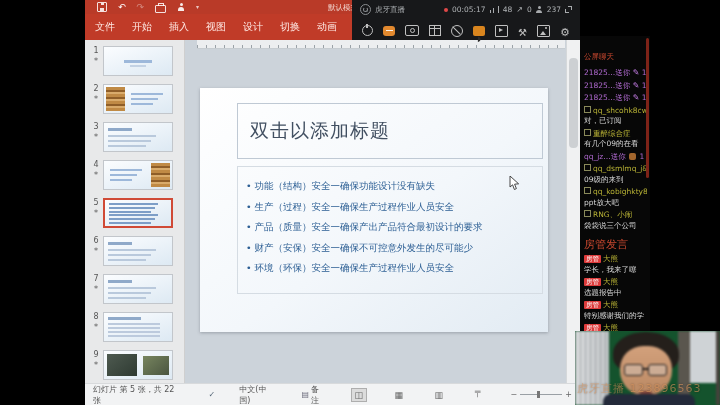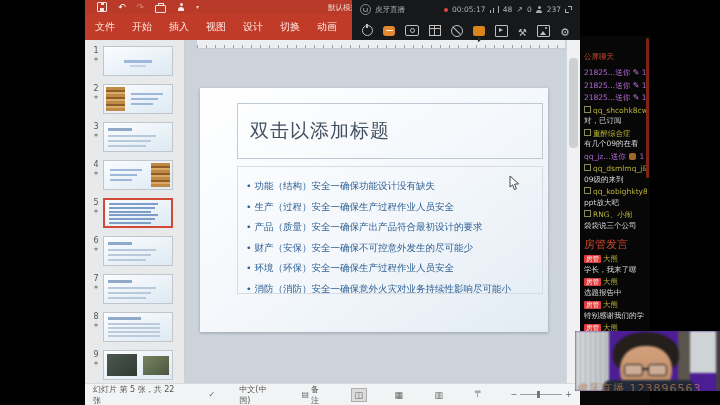--- a/index.html
+++ b/index.html
@@ -124,21 +124,21 @@
   .c-name{color:#b9b335;}
   .c-msg{color:#d8d8d8;}
   .chat-sec{color:#c7472e;font-size:11px;margin:6px 0 2px;}
   .mbadge{display:inline-block;width:5px;height:5px;border:1px solid #8a8a5a;margin-right:2px;}
   .rbadge{display:inline-block;background:#dd3b3b;color:#fff;font-size:6.5px;line-height:8px;padding:0 2px;border-radius:1px;margin-right:2px;}
   .pen{color:#c07ae0;font-size:8px;}
   .bear{display:inline-block;width:7px;height:7px;background:#a2662d;border-radius:2px;margin:0 1px;vertical-align:-1px;}
   .chat-scrollbar{position:absolute;right:1px;top:2px;width:3px;height:140px;background:#7e2318;border-radius:2px;}
 
   
-  .webcam{position:absolute;left:575px;top:331px;width:145px;height:60px;overflow:hidden;z-index:6;background:#4c1d95;}
+  .webcam{position:absolute;left:575px;top:331px;width:145px;height:74px;overflow:hidden;z-index:6;background:#14532d;}
   .wc-blur{position:absolute;inset:0;filter:blur(1.2px);}
   .wc-win-l{position:absolute;left:0;top:0;width:34px;height:100%;
     background:repeating-linear-gradient(90deg,rgba(110,115,120,.45) 0 1px,transparent 1px 5px),linear-gradient(90deg,#d8dadc,#c2c6c8);}
   .wc-curtain{position:absolute;right:30px;top:0;width:12px;height:100%;background:#5a564e;}
   .wc-win-r{position:absolute;right:4px;top:0;width:26px;height:70%;background:#cfd3d6;}
   .wc-edge{position:absolute;right:0;top:0;width:4px;height:100%;background:#46423c;}
   .wc-hair{position:absolute;left:38px;top:1px;width:66px;height:42px;background:#241f1b;border-radius:50% 50% 40% 40%;}
   .wc-face{position:absolute;left:45px;top:15px;width:52px;height:50px;background:linear-gradient(180deg,#d3a17c,#b98862);border-radius:45% 45% 50% 50%;}
   .wc-glasses{position:absolute;left:49px;top:33px;width:45px;height:12px;}
   .wc-glasses::before{content:"";position:absolute;left:0;top:0;width:17px;height:10px;border:1.5px solid #2a2624;border-radius:3px;background:rgba(220,228,235,.3);}
@@ -299,21 +299,20 @@
         <div class="titlebox">
           <span class="slide-title">双击以添加标题</span>
         </div>
         <div class="contentbox">
           <div>
               <div class="bullet-line">• 功能（结构）安全一确保功能设计没有缺失</div>
               <div class="bullet-line">• 生产（过程）安全一确保生产过程作业人员安全</div>
               <div class="bullet-line">• 产品（质量）安全一确保产出产品符合最初设计的要求</div>
               <div class="bullet-line">• 财产（安保）安全一确保不可控意外发生的尽可能少</div>
               <div class="bullet-line">• 环境（环保）安全一确保生产过程作业人员安全</div>
-              <div class="bullet-line">• 消防（消防）安全一确保意外火灾对业务持续性影响尽可能小</div>
             </div>
         </div>
       </div>
       <div class="vscroll">
         <div class="vthumb"></div>
       </div>
     </div>
 
     <div class="statusbar">
       <span>幻灯片 第 5 张，共 22 张</span>

